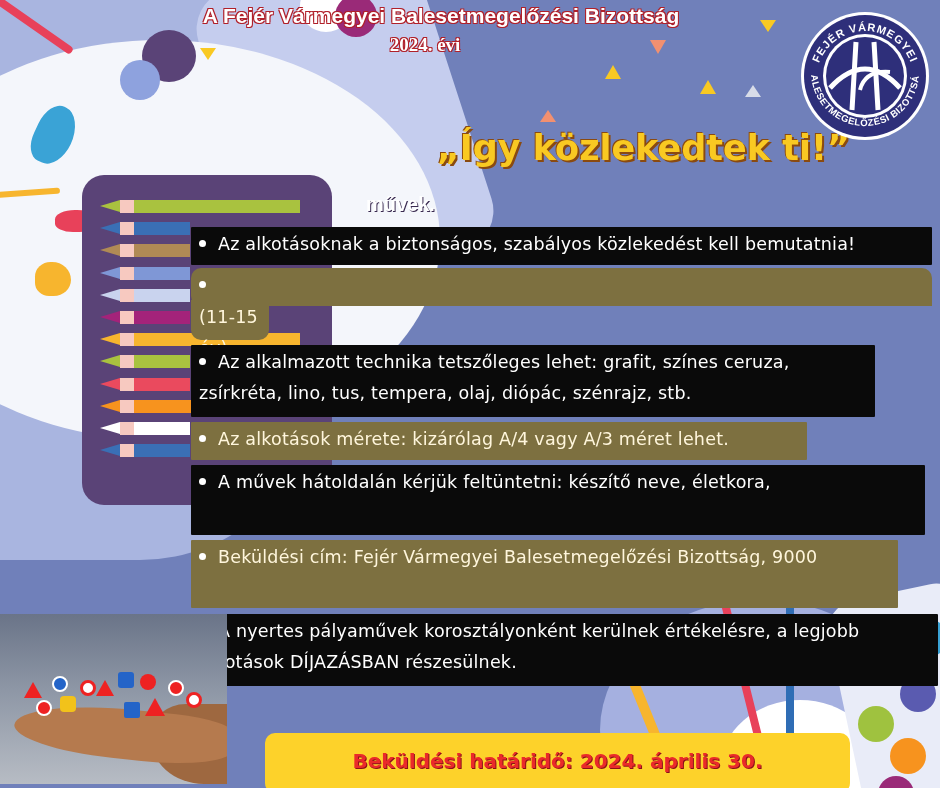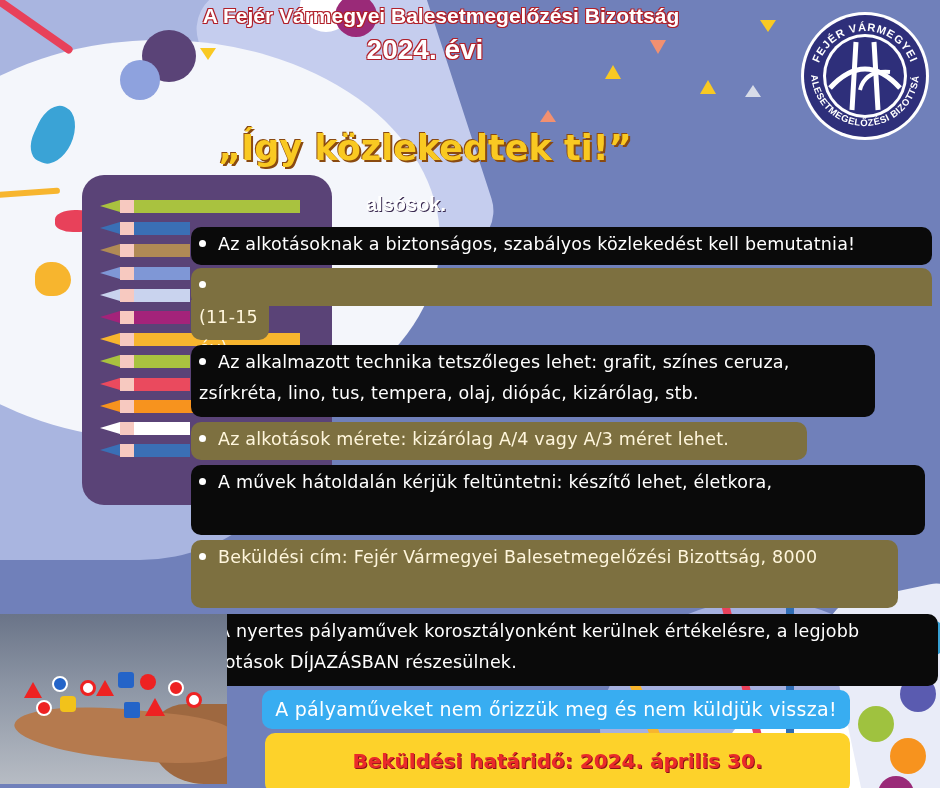--- a/index.html
+++ b/index.html
@@ -24,30 +24,30 @@
   
   .pencil-box { position: absolute; left: 82px; top: 175px; width: 250px; height: 330px; background: #5a4377; border-radius: 22px; }
   .pencil { position: absolute; left: 100px; height: 13px; width: 200px; }
   .pencil .tip { position: absolute; left: 0; top: 0; width: 0; height: 0; border-top: 6.5px solid transparent; border-bottom: 6.5px solid transparent; border-right: 20px solid; }
   .pencil .wood { position: absolute; left: 20px; top: 0; width: 14px; height: 13px; background: #f7c9c0; }
   .pencil .body { position: absolute; left: 34px; top: 0; right: 0; height: 13px; }
 
   
   .hdr-line { position: absolute; left: 0; width: 850px; text-align: center; font-family: "Liberation Sans", sans-serif; font-weight: bold; color: #fff; }
   .org-title { top: 4px; font-size: 21px; text-shadow: 1px 1px 0 #b0202a, -1px -1px 0 #b0202a, 1px -1px 0 #b0202a, -1px 1px 0 #b0202a; padding-left: 32px; }
-  .year { top: 34px; font-size: 28px; text-shadow: 1px 1px 0 #b0202a, -1px -1px 0 #b0202a, 1px -1px 0 #b0202a, -1px 1px 0 #b0202a; }
+  .year { top: 34px; font-size: 19px; text-shadow: 1px 1px 0 #b0202a, -1px -1px 0 #b0202a, 1px -1px 0 #b0202a, -1px 1px 0 #b0202a; font-family: Liberation Serif, serif; }
   .main-title { top: 72px; font-size: 39px; color: #f0282a; font-family: "DejaVu Sans", sans-serif; letter-spacing: 0.5px; text-shadow: 2px 2px 0 #8a1118, -1px -1px 0 #ffb0a0; }
-  .motto { top: 128px; font-size: 35px; color: #f9c922; font-family: "DejaVu Sans", sans-serif; text-shadow: 2px 2px 0 #8a4a10, -1px -1px 0 #8a4a10; }
+  .motto { top: 128px; font-size: 35px; color: #f9c922; font-family: "DejaVu Sans", sans-serif; text-shadow: 2px 2px 0 #8a4a10, -1px -1px 0 #8a4a10; text-align: right; }
   .cimmel { position: absolute; left: 366px; top: 193px; font-family: "Liberation Sans", sans-serif; font-weight: bold; font-size: 20px; color: #fff; text-shadow: 1px 1px 0 #3a2a50; }
 
   
   .logo { position: absolute; left: 794px; top: 10px; width: 142px; height: 132px; }
 
   
-  .note { position: absolute; color: #fff; font-family: "DejaVu Sans", sans-serif; font-size: 17.5px; line-height: 31px; padding: 2px 10px 2px 8px; border-radius: 10px; letter-spacing: 0.2px; }
+  .note { position: absolute; color: #fff; font-family: "DejaVu Sans", sans-serif; font-size: 17.5px; line-height: 31px; padding: 2px 10px 2px 8px; border-radius: 1px; letter-spacing: 0.2px; }
   .note .dot { display: inline-block; width: 7px; height: 7px; background: #fff; border-radius: 50%; margin-right: 12px; vertical-align: middle; position: relative; top: -2px; }
   .note.black { background: #0a0a0a; }
   .note.olive { background: #7d7040; color: #fff6dc; }
   .note .line2 { display: block; }
 
   .sky-note { position: absolute; left: 262px; top: 690px; width: 588px; height: 39px; background: #38adf1; border-radius: 10px; color: #fff; font-size: 19px; line-height: 39px; text-align: center; letter-spacing: 0.3px; }
   .deadline { position: absolute; left: 265px; top: 733px; width: 585px; height: 60px; background: #fdd22a; border-radius: 10px; color: #ea2a2a; font-size: 20px; font-weight: bold; line-height: 56px; text-align: center; text-shadow: 1px 1px 0 #8a1118; }
 
   
   .photo { position: absolute; left: 0; top: 614px; width: 227px; height: 170px; background: linear-gradient(180deg, #6a7488 0%, #8e97a6 45%, #b7bcc4 100%); overflow: hidden; }
@@ -154,21 +154,21 @@
       <div class="pencil" style="top: 444.2px; width: 90px;">
         <div class="tip" style="border-right-color:#3a6fb5"></div>
         <div class="wood"></div>
         <div class="body" style="background:#3a6fb5"></div>
       </div>
     </div>
 
   <div class="hdr-line org-title">A Fejér Vármegyei Balesetmegelőzési Bizottság</div>
   <div class="hdr-line year">2024. évi</div>
   <div class="hdr-line motto">„Így közlekedtek ti!”</div>
-  <div class="cimmel">alsósok.</div>
+  <div class="cimmel">művek.</div>
 
   <div class="logo">
     <svg width="142" height="132" viewBox="0 0 142 132">
       <defs>
         <path id="arcTop" d="M 22 70 A 49 49 0 0 1 120 70"></path>
         <path id="arcBot" d="M 17 62 A 54 54 0 0 0 125 62"></path>
       </defs>
       <circle cx="71" cy="66" r="64" fill="#ffffff"></circle>
       <circle cx="71" cy="66" r="61" fill="#2e2f7a"></circle>
       <circle cx="71" cy="66" r="42" fill="#ffffff"></circle>
@@ -191,33 +191,33 @@
 
   <div class="note olive" style="left:191px;top:268px;width:741px;height:38px;border-radius:10px 10px 0 10px;">
     <span class="dot"></span>
   </div>
   <div class="note olive" style="left:191px;top:300px;width:78px;height:40px;border-radius:0 0 10px 10px;">
     <span>(11-15 év).</span>
   </div>
 
   <div class="note black" style="left:191px;top:345px;width:684px;height:72px;">
     <span class="dot"></span><span>Az alkalmazott technika tetszőleges lehet: grafit, színes ceruza,</span>
-    <span class="line2">zsírkréta, lino, tus, tempera, olaj, diópác, kizárólag, stb.</span>
+    <span class="line2">zsírkréta, lino, tus, tempera, olaj, diópác, szénrajz, stb.</span>
   </div>
 
   <div class="note olive" style="left:191px;top:422px;width:616px;height:38px;">
     <span class="dot"></span><span>Az alkotások mérete: kizárólag A/4 vagy A/3 méret lehet.</span>
   </div>
 
   <div class="note black" style="left:191px;top:465px;width:734px;height:70px;">
-    <span class="dot"></span><span>A művek hátoldalán kérjük feltüntetni: készítő lehet, életkora,</span>
+    <span class="dot"></span><span>A művek hátoldalán kérjük feltüntetni: készítő neve, életkora,</span>
   </div>
 
   <div class="note olive" style="left:191px;top:540px;width:707px;height:68px;">
-    <span class="dot"></span><span>Beküldési cím: Fejér Vármegyei Balesetmegelőzési Bizottság, 8000</span>
+    <span class="dot"></span><span>Beküldési cím: Fejér Vármegyei Balesetmegelőzési Bizottság, 9000</span>
   </div>
 
   <div class="note black" style="left:191px;top:614px;width:747px;height:72px;">
     <span class="dot"></span><span>A nyertes pályaművek korosztályonként kerülnek értékelésre, a legjobb</span>
     <span class="line2">alkotások DÍJAZÁSBAN részesülnek.</span>
   </div>
 
   <div class="photo">
     <div class="hand2"></div>
     <div class="hand"></div>
@@ -229,14 +229,13 @@
     <div class="sign" style="left:96px;top:66px;border-left:9px solid transparent;border-right:9px solid transparent;border-bottom:16px solid #e22;width:0;height:0;"></div>
     <div class="sign" style="left:118px;top:58px;background:#2464c8;border-radius:3px;"></div>
     <div class="sign" style="left:140px;top:60px;background:#e22;border-radius:50%;"></div>
     <div class="sign" style="left:124px;top:88px;background:#2464c8;border-radius:2px;"></div>
     <div class="sign" style="left:145px;top:84px;border-left:10px solid transparent;border-right:10px solid transparent;border-bottom:18px solid #e22;width:0;height:0;"></div>
     <div class="sign" style="left:168px;top:66px;background:#e22;border-radius:50%;border:2px solid #fff;"></div>
     <div class="sign" style="left:186px;top:78px;background:#fff;border-radius:50%;border:3px solid #e22;"></div>
   </div>
 
   <div class="deadline">Beküldési határidő: 2024. április 30.</div>
-  <div class="sky-note">A pályaműveket nem őrizzük meg és nem küldjük vissza!</div>
 </div>
 
 </body></html>

